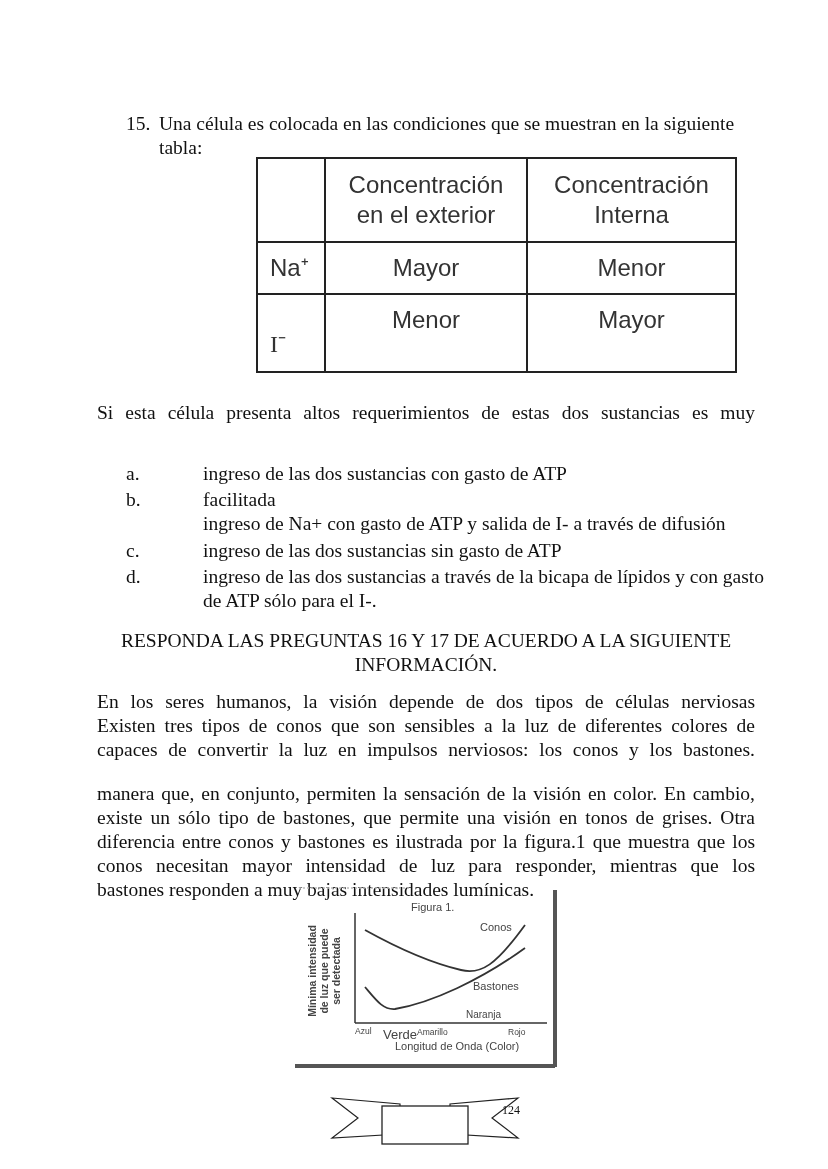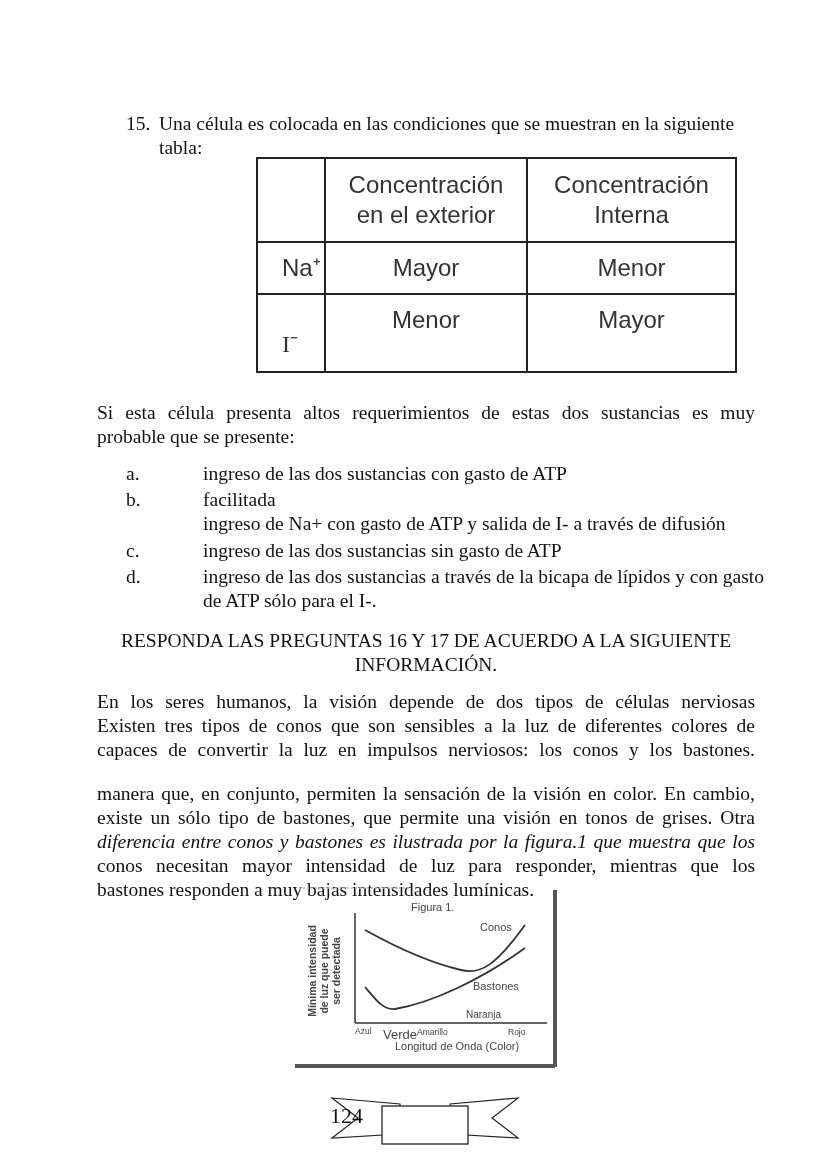--- a/index.html
+++ b/index.html
@@ -6,29 +6,29 @@
   body { width: 828px; height: 1169px; position: relative; overflow: hidden;
          font-family: "Liberation Serif", serif; color: #111; }
   .abs { position: absolute; }
   .serif { font-family: "Liberation Serif", serif; font-size: 19.5px; line-height: 24px; }
   .q-num { left: 126px; top: 112px; }
   .q-text { left: 159px; top: 112px; width: 600px; }
   .q-text2 { left: 159px; top: 136px; }
   table.conc { position: absolute; left: 256px; top: 157px; border-collapse: collapse;
                font-family: "Liberation Sans", sans-serif; color: #333; }
   table.conc td { border: 2.5px solid #222; text-align: center; font-size: 24px; line-height: 30px; padding: 0; }
-  table.conc td.rowhead { text-align: left; padding-left: 24px; }
+  table.conc td.rowhead { text-align: left; padding-left: 12px; }
   .para { left: 97px; width: 658px; text-align: justify; }
   .opt { left: 126px; width: 640px; }
   .opt .letter { position: absolute; left: 0; top: 0; }
   .opt .txt { position: absolute; left: 33px; top: 0; width: 600px; margin-left: 44px; }
   .heading { left: 97px; width: 658px; text-align: center; }
   .fig { left: 291px; top: 885px; width: 268px; height: 185px; }
   .ribbon { left: 330px; top: 1090px; width: 190px; height: 60px; }
-  .pg { position: absolute; left: 0; width: 190px; top: 14px; text-align: left; font-size: 22px; }
+  .pg { position: absolute; left: 0; width: 190px; top: 8px; text-align: right; font-size: 12px; }
 </style>
 </head>
 <body>
 
 <div class="abs serif q-num">15.</div>
 <div class="abs serif q-text">Una célula es colocada en las condiciones que se muestran en la siguiente</div>
 <div class="abs serif q-text2">tabla:</div>
 
 <table class="conc">
   <tbody>
@@ -51,21 +51,20 @@
   <tr>
     <td class="rowhead" style="height:64px;font-family:'Liberation Serif',serif;vertical-align:bottom;padding-bottom:12px;">I⁻</td>
     <td style="vertical-align:top;padding-top:10px;">Menor</td>
     <td style="vertical-align:top;padding-top:10px;">Mayor</td>
   </tr>
 </tbody>
   </table>
 
 <div class="abs serif para" style="top:401px;">
   <div style="text-align:justify;text-align-last:justify;">Si esta célula presenta altos requerimientos de estas dos sustancias es muy</div>
-  <div>probable que se presente:</div>
 </div>
 
 <div class="abs serif opt" style="top:462px;height:24px;">
   <span class="letter">a.</span>
   <span class="txt">ingreso de las dos sustancias con gasto de ATP</span>
 </div>
 <div class="abs serif opt" style="top:488px;height:48px;">
   <span class="letter">b.</span>
   <span class="txt">
     <div>facilitada</div>
@@ -88,21 +87,21 @@
   <div>RESPONDA LAS PREGUNTAS 16 Y 17 DE ACUERDO A LA SIGUIENTE</div>
   <div>INFORMACIÓN.</div>
 </div>
 
 <div class="abs serif para" style="top:690px;">
   <div style="text-align-last:justify;">En los seres humanos, la visión depende de dos tipos de células nerviosas</div>
   <div style="text-align-last:justify;">Existen tres tipos de conos que son sensibles a la luz de diferentes colores de</div>
   <div style="text-align-last:justify;">capaces de convertir la luz en impulsos nerviosos: los conos y los bastones.</div>
   <div style="text-align-last:justify;margin-top:20px;">manera que, en conjunto, permiten la sensación de la visión en color. En cambio,</div>
   <div style="text-align-last:justify;">existe un sólo tipo de bastones, que permite una visión en tonos de grises. Otra</div>
-  <div style="text-align-last:justify;font-style:italic;">diferencia entre conos y bastones es ilustrada por la figura.1 que muestra que los</div>
+  <div style="text-align-last:justify;">diferencia entre conos y bastones es ilustrada por la figura.1 que muestra que los</div>
   <div style="text-align-last:justify;">conos necesitan mayor intensidad de luz para responder, mientras que los</div>
   <div>bastones responden a muy bajas intensidades lumínicas.</div>
 </div>
 
 <div class="abs fig">
   <svg width="268" height="185" viewBox="0 0 268 185">
 
     <line x1="264" y1="5" x2="264" y2="182" stroke="#555" stroke-width="4"></line>
     <line x1="4" y1="181" x2="264" y2="181" stroke="#555" stroke-width="4"></line>
     <line x1="8" y1="3" x2="120" y2="3" stroke="#bbb" stroke-width="1.5" stroke-dasharray="2,2"></line>

